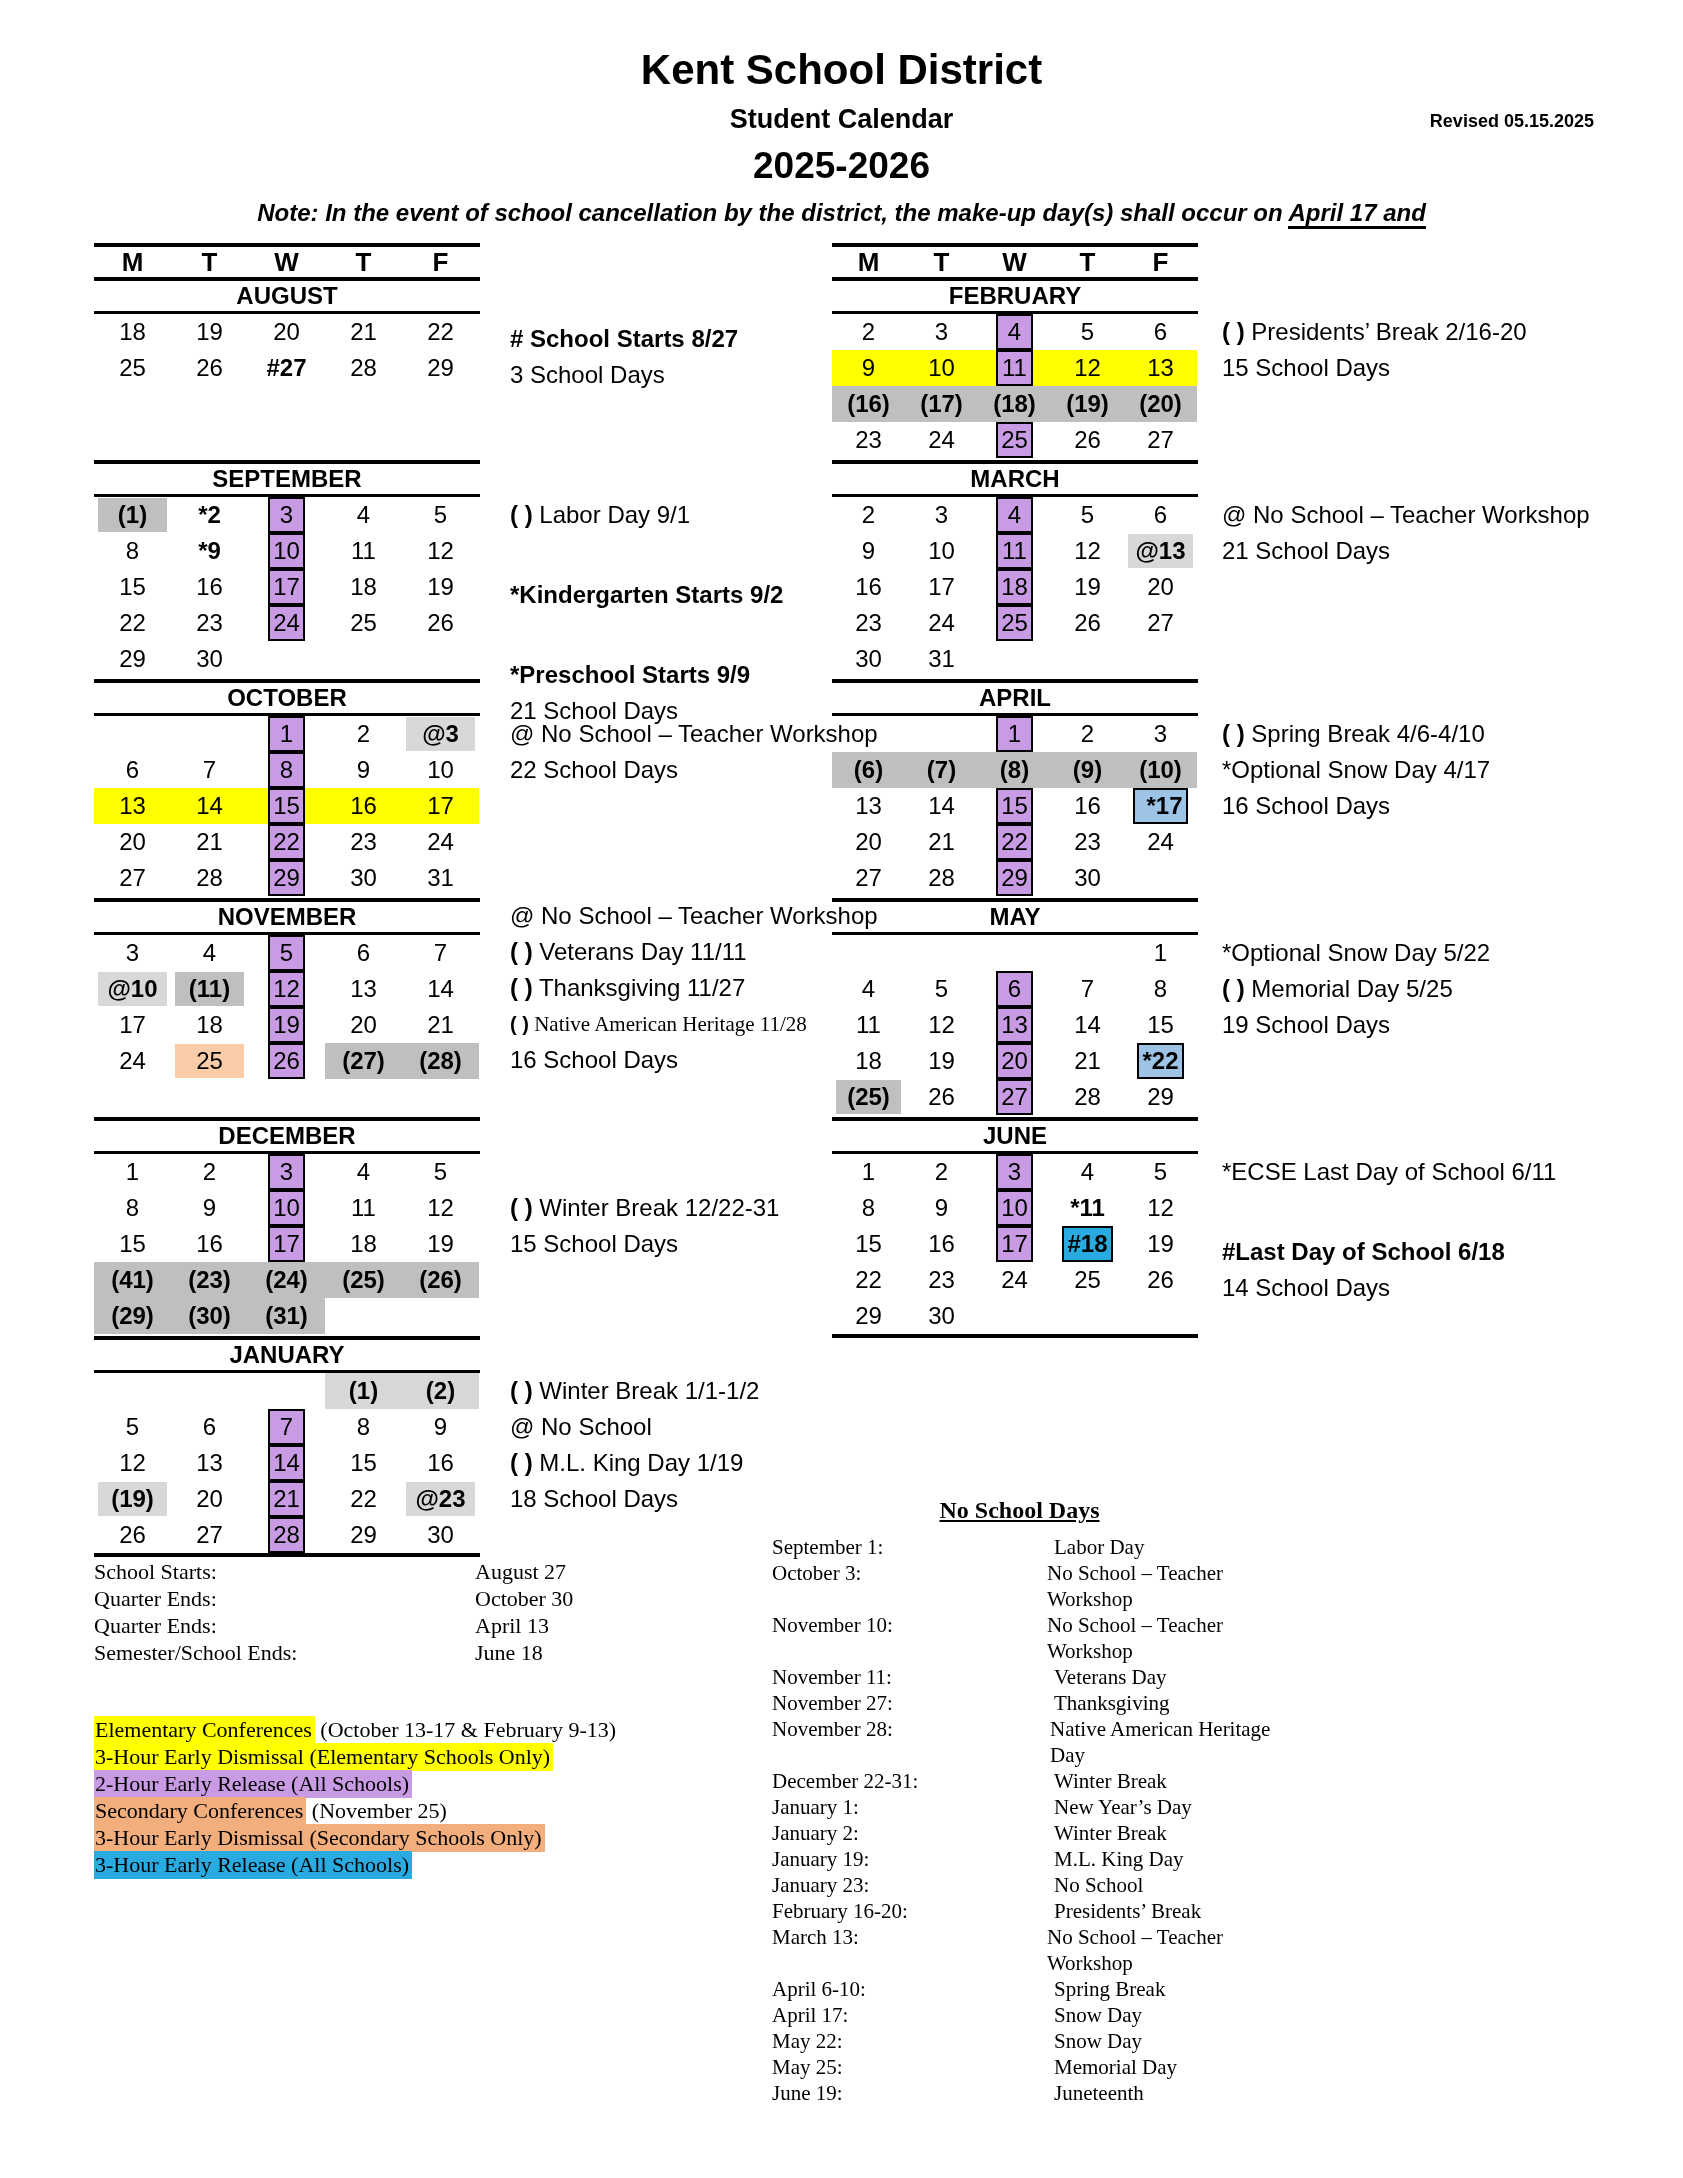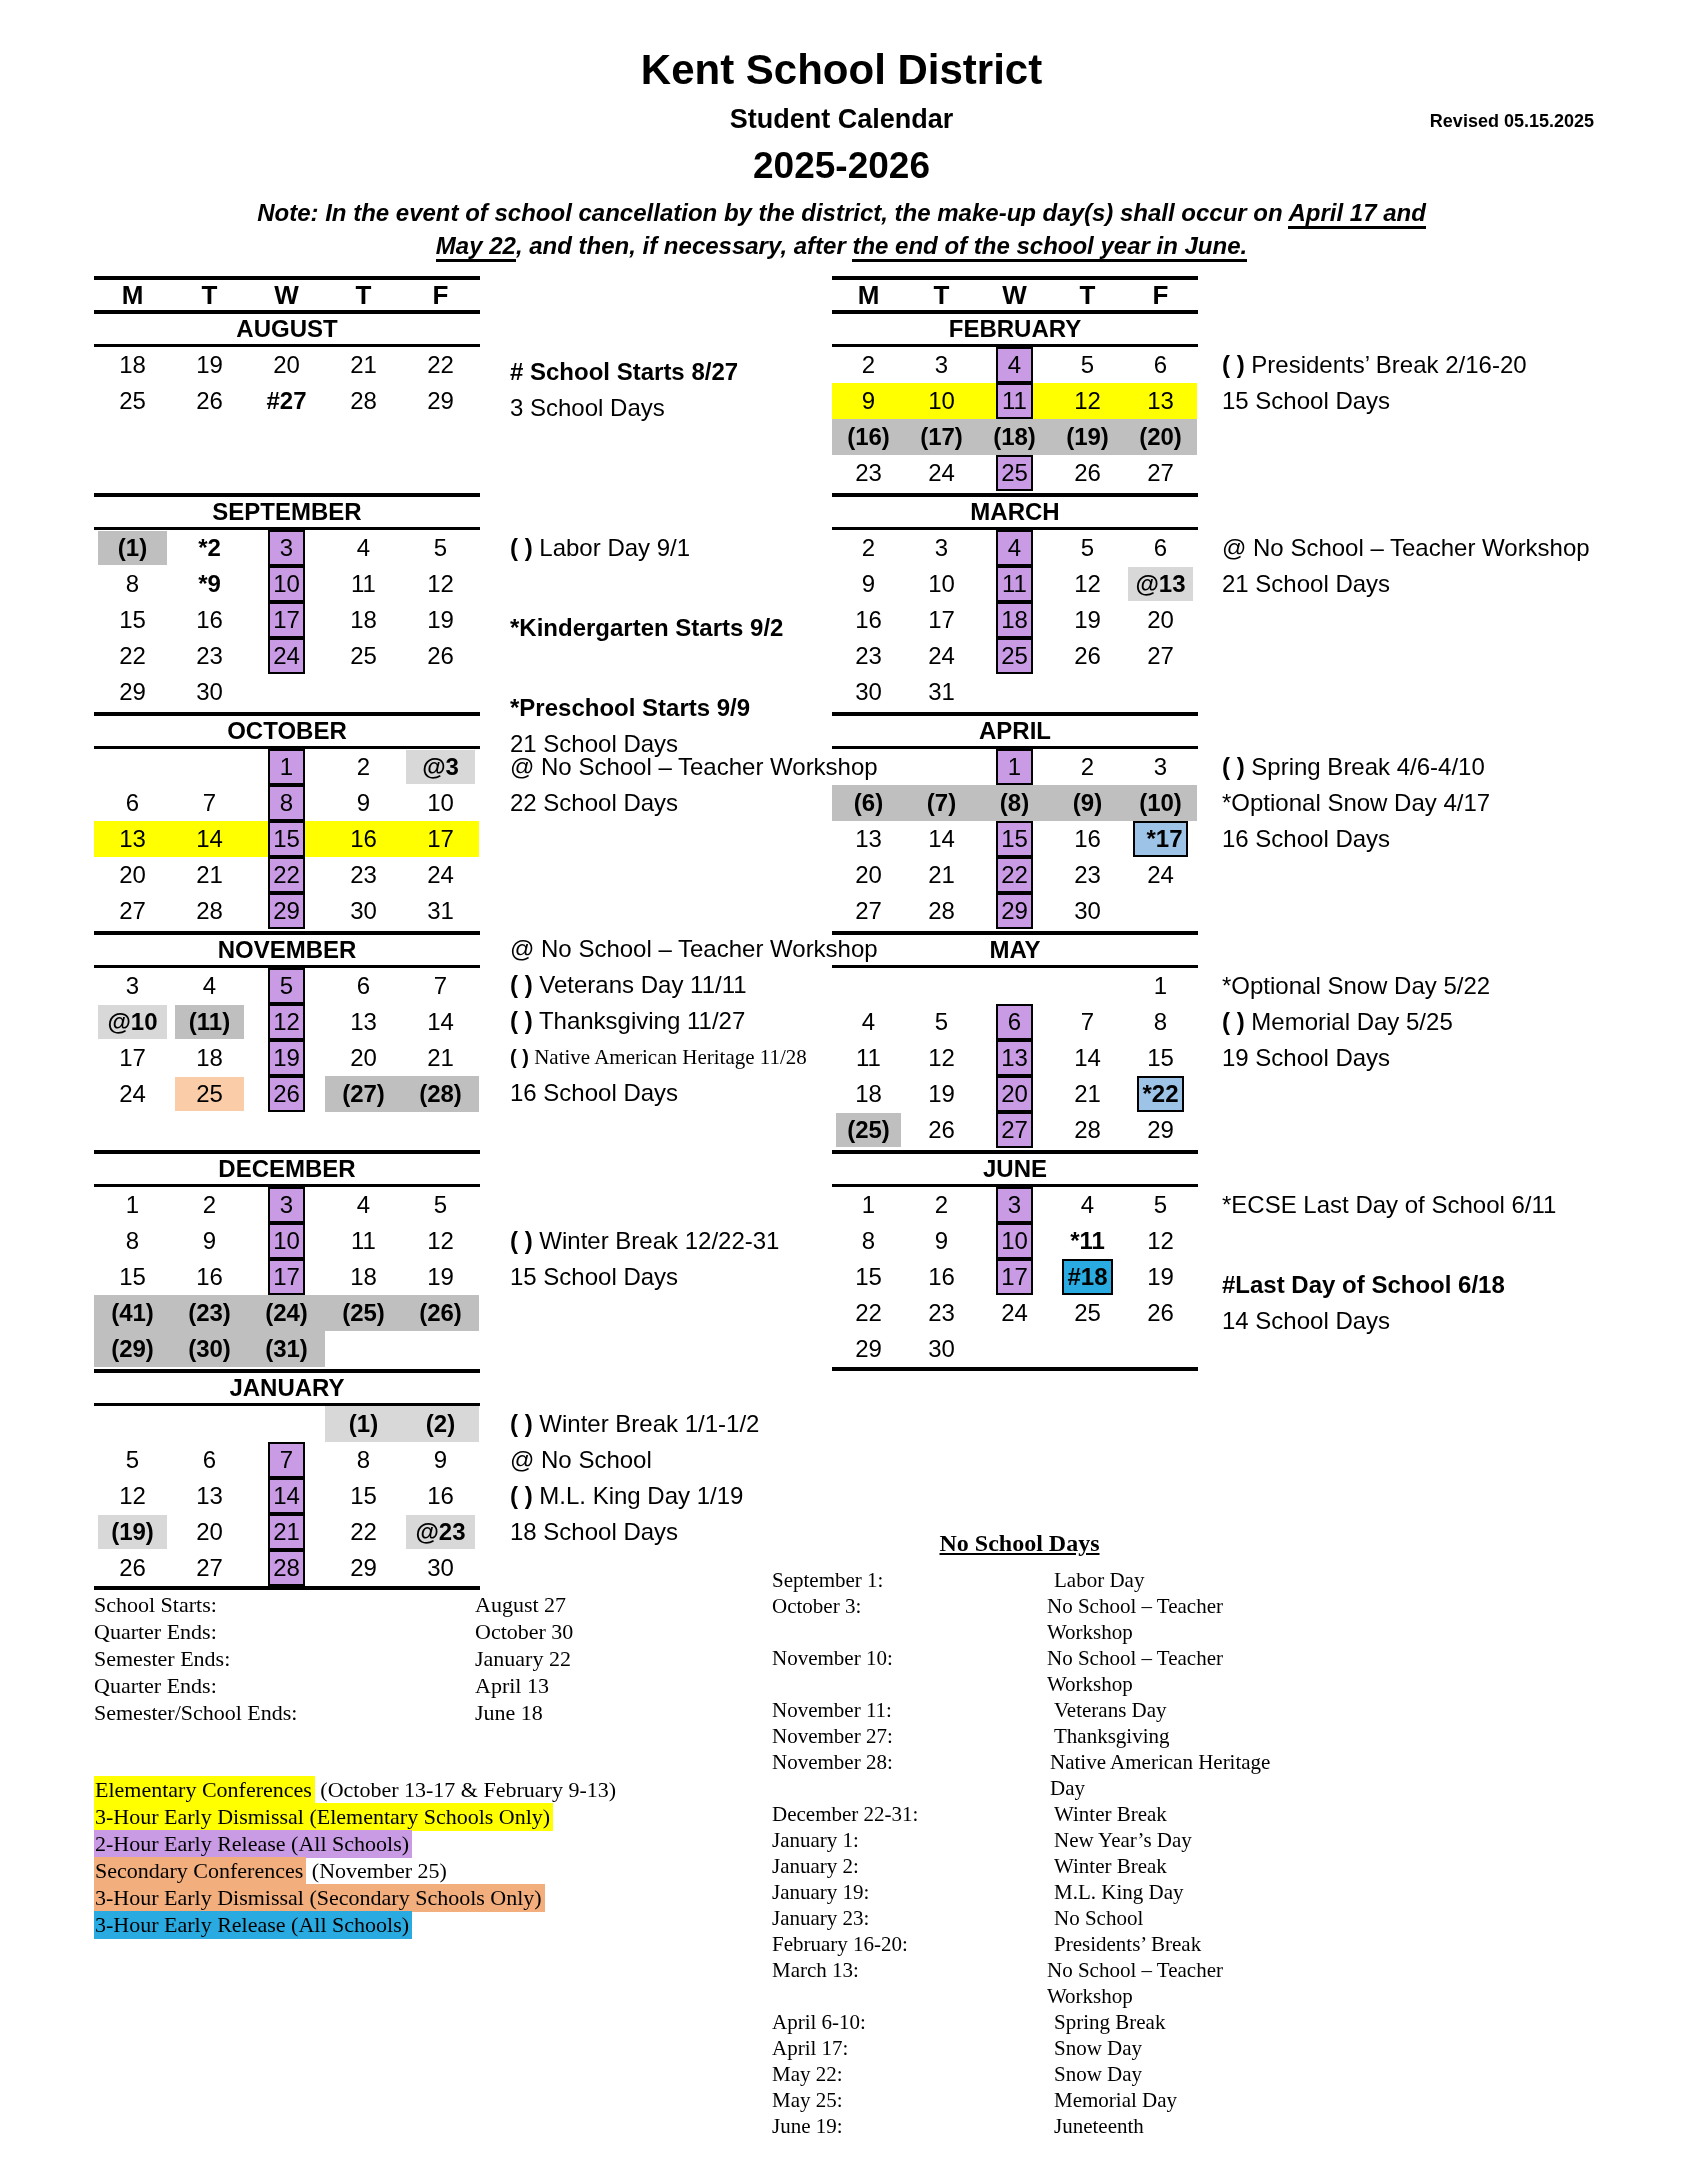--- a/index.html
+++ b/index.html
@@ -59,21 +59,20 @@
 </head>
 <body>
 
 <div class="page">
   <div class="header">
     <div class="title">Kent School District</div>
     <div class="subtitle">Student Calendar</div>
     <div class="year">2025-2026</div>
     <div class="note">
       <div id="note-line1"><span>Note: In the event of school cancellation by the district, the make-up day(s) shall occur on </span><span class="useg">April 17 and</span></div>
-      <div id="note-line2"><span class="useg">May 22</span><span>, and then, if necessary, after </span><span class="useg">the end of the school year in June.</span></div>
     </div>
   </div>
   <div class="revised">Revised 05.15.2025</div>
 
   <div class="cal-area">
     <div class="cal-col" id="col-left">
         <div class="dow-row">
           <span class="dow-cell">M</span>
           <span class="dow-cell">T</span>
           <span class="dow-cell">W</span>
@@ -1119,24 +1118,20 @@
       <div id="key-dates">
           <div class="kd-row">
             <span class="kd-label">School Starts:</span>
             <span class="kd-value">August 27</span>
           </div>
           <div class="kd-row">
             <span class="kd-label">Quarter Ends:</span>
             <span class="kd-value">October 30</span>
           </div>
           <div class="kd-row">
-            <span class="kd-label">Semester Ends:</span>
-            <span class="kd-value">January 22</span>
-          </div>
-          <div class="kd-row">
             <span class="kd-label">Quarter Ends:</span>
             <span class="kd-value">April 13</span>
           </div>
           <div class="kd-row">
             <span class="kd-label">Semester/School Ends:</span>
             <span class="kd-value">June 18</span>
           </div>
         </div>
       <div id="legend-list">
           <div class="legend-line"><span class="hl" style="background: var(--c-yellow);">Elementary Conferences</span><span> (October 13-17 &amp; February 9-13)</span></div>

